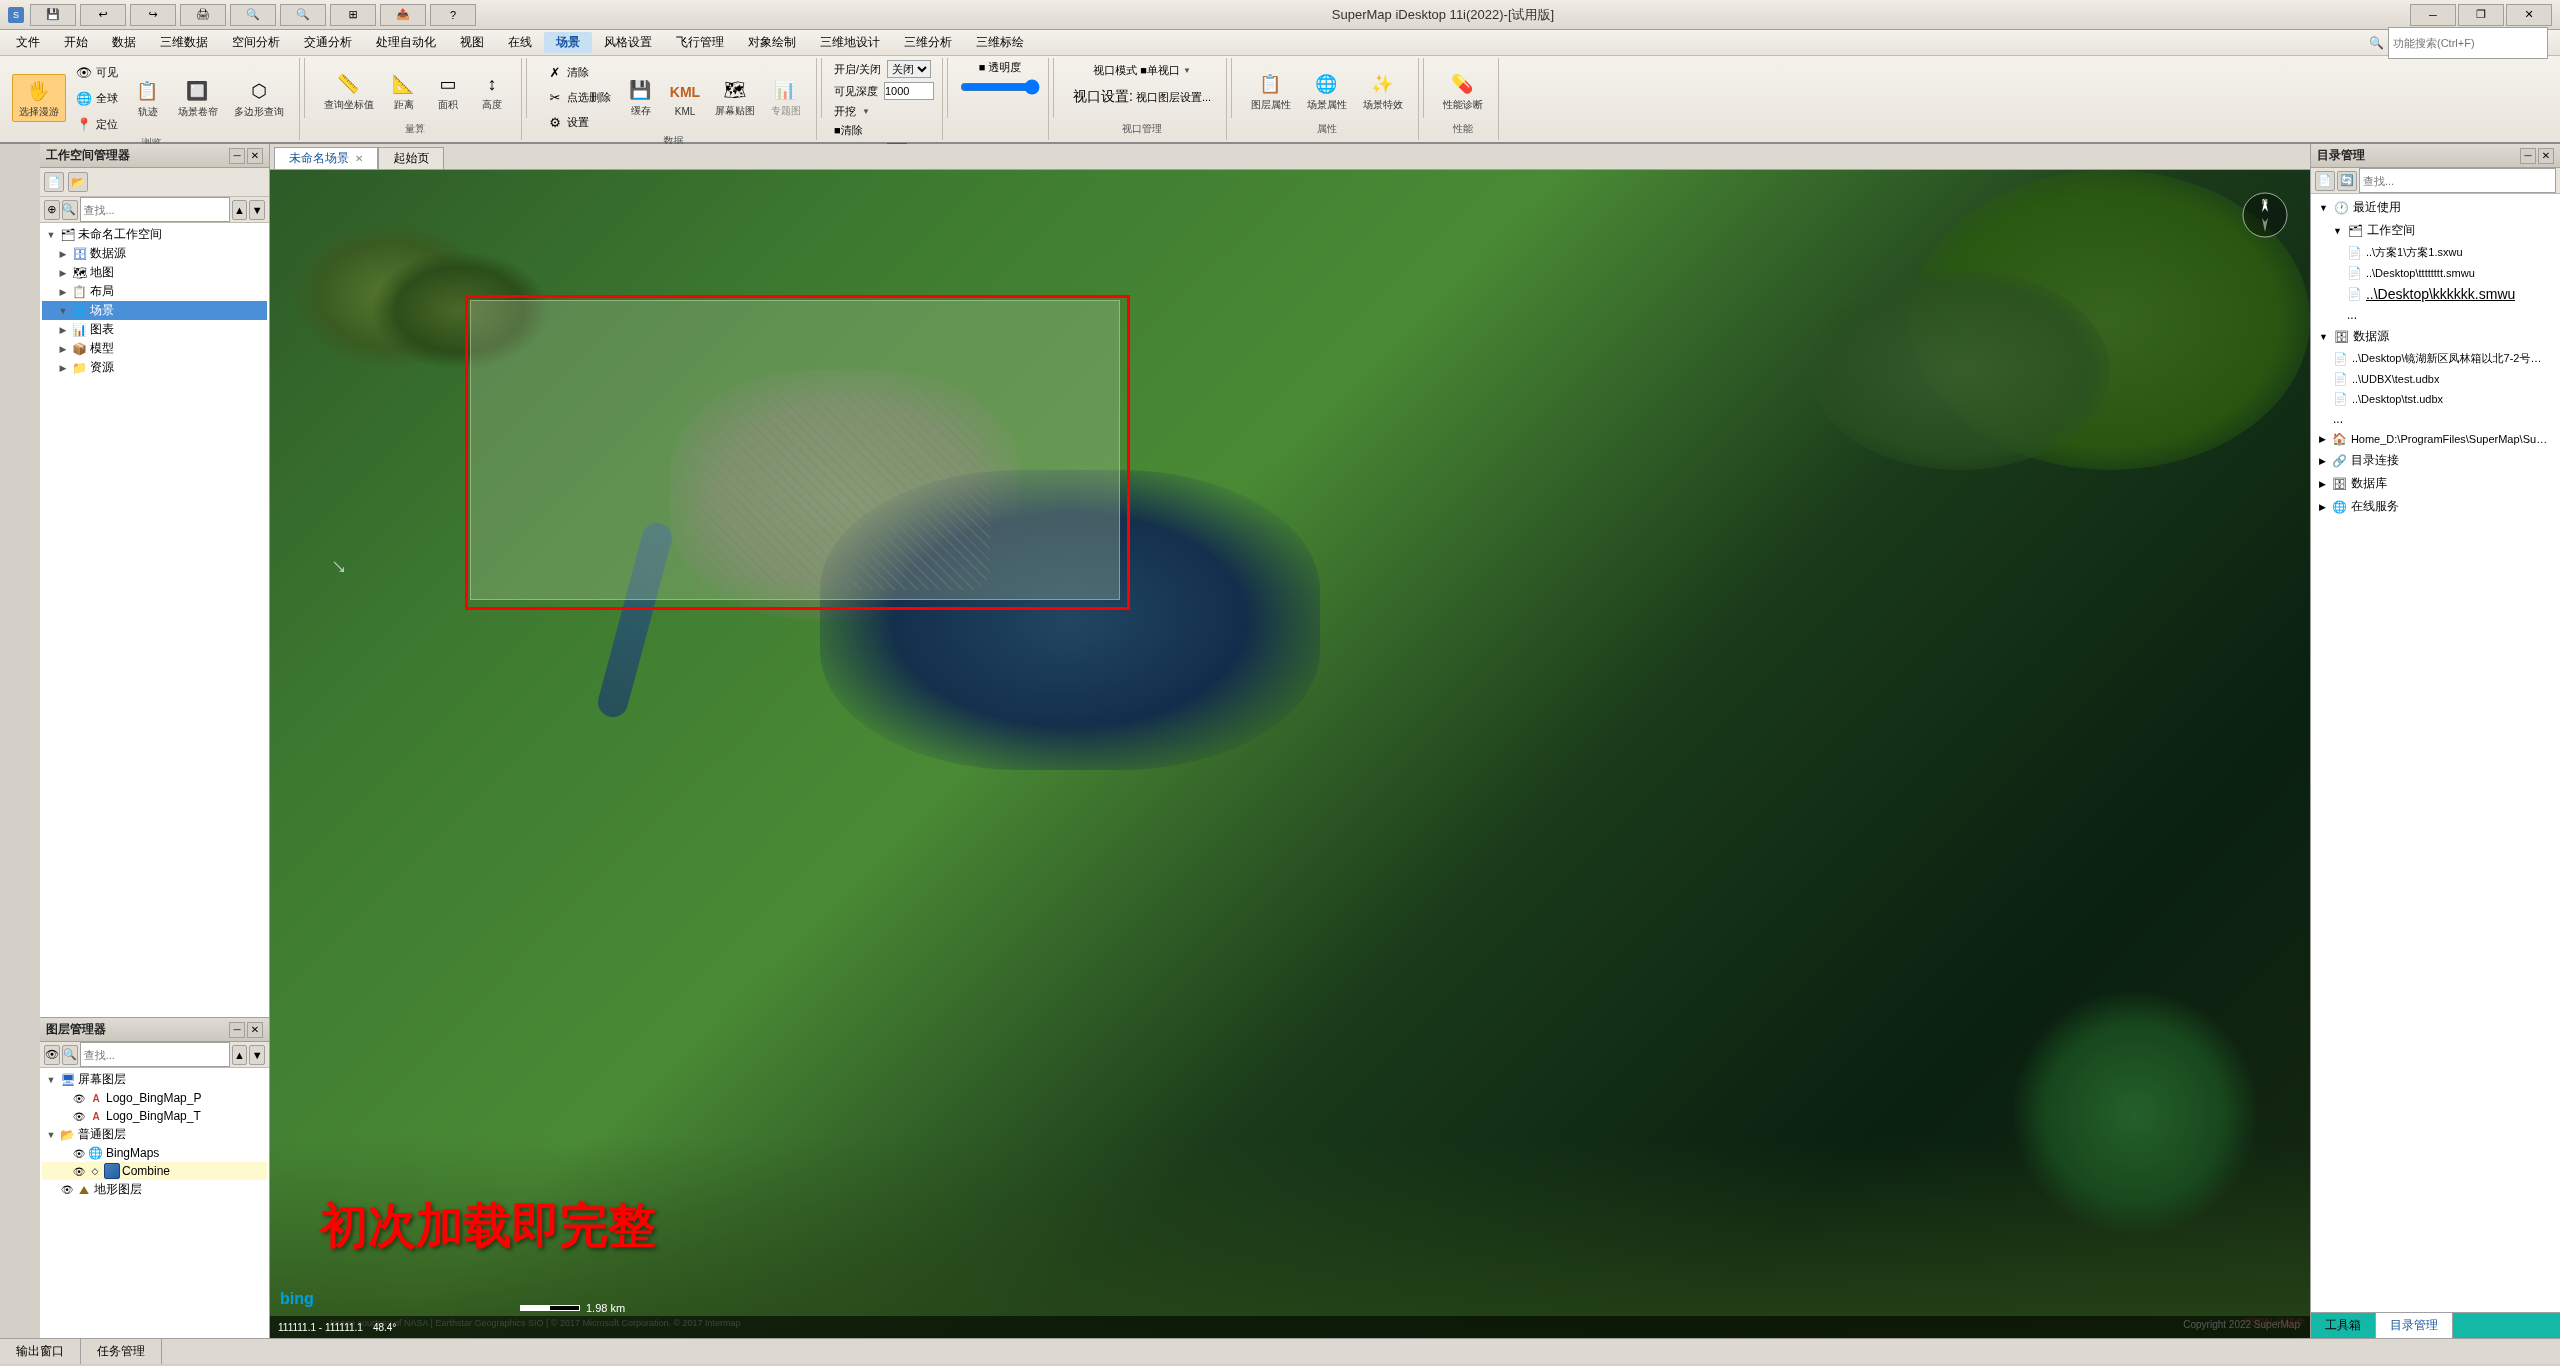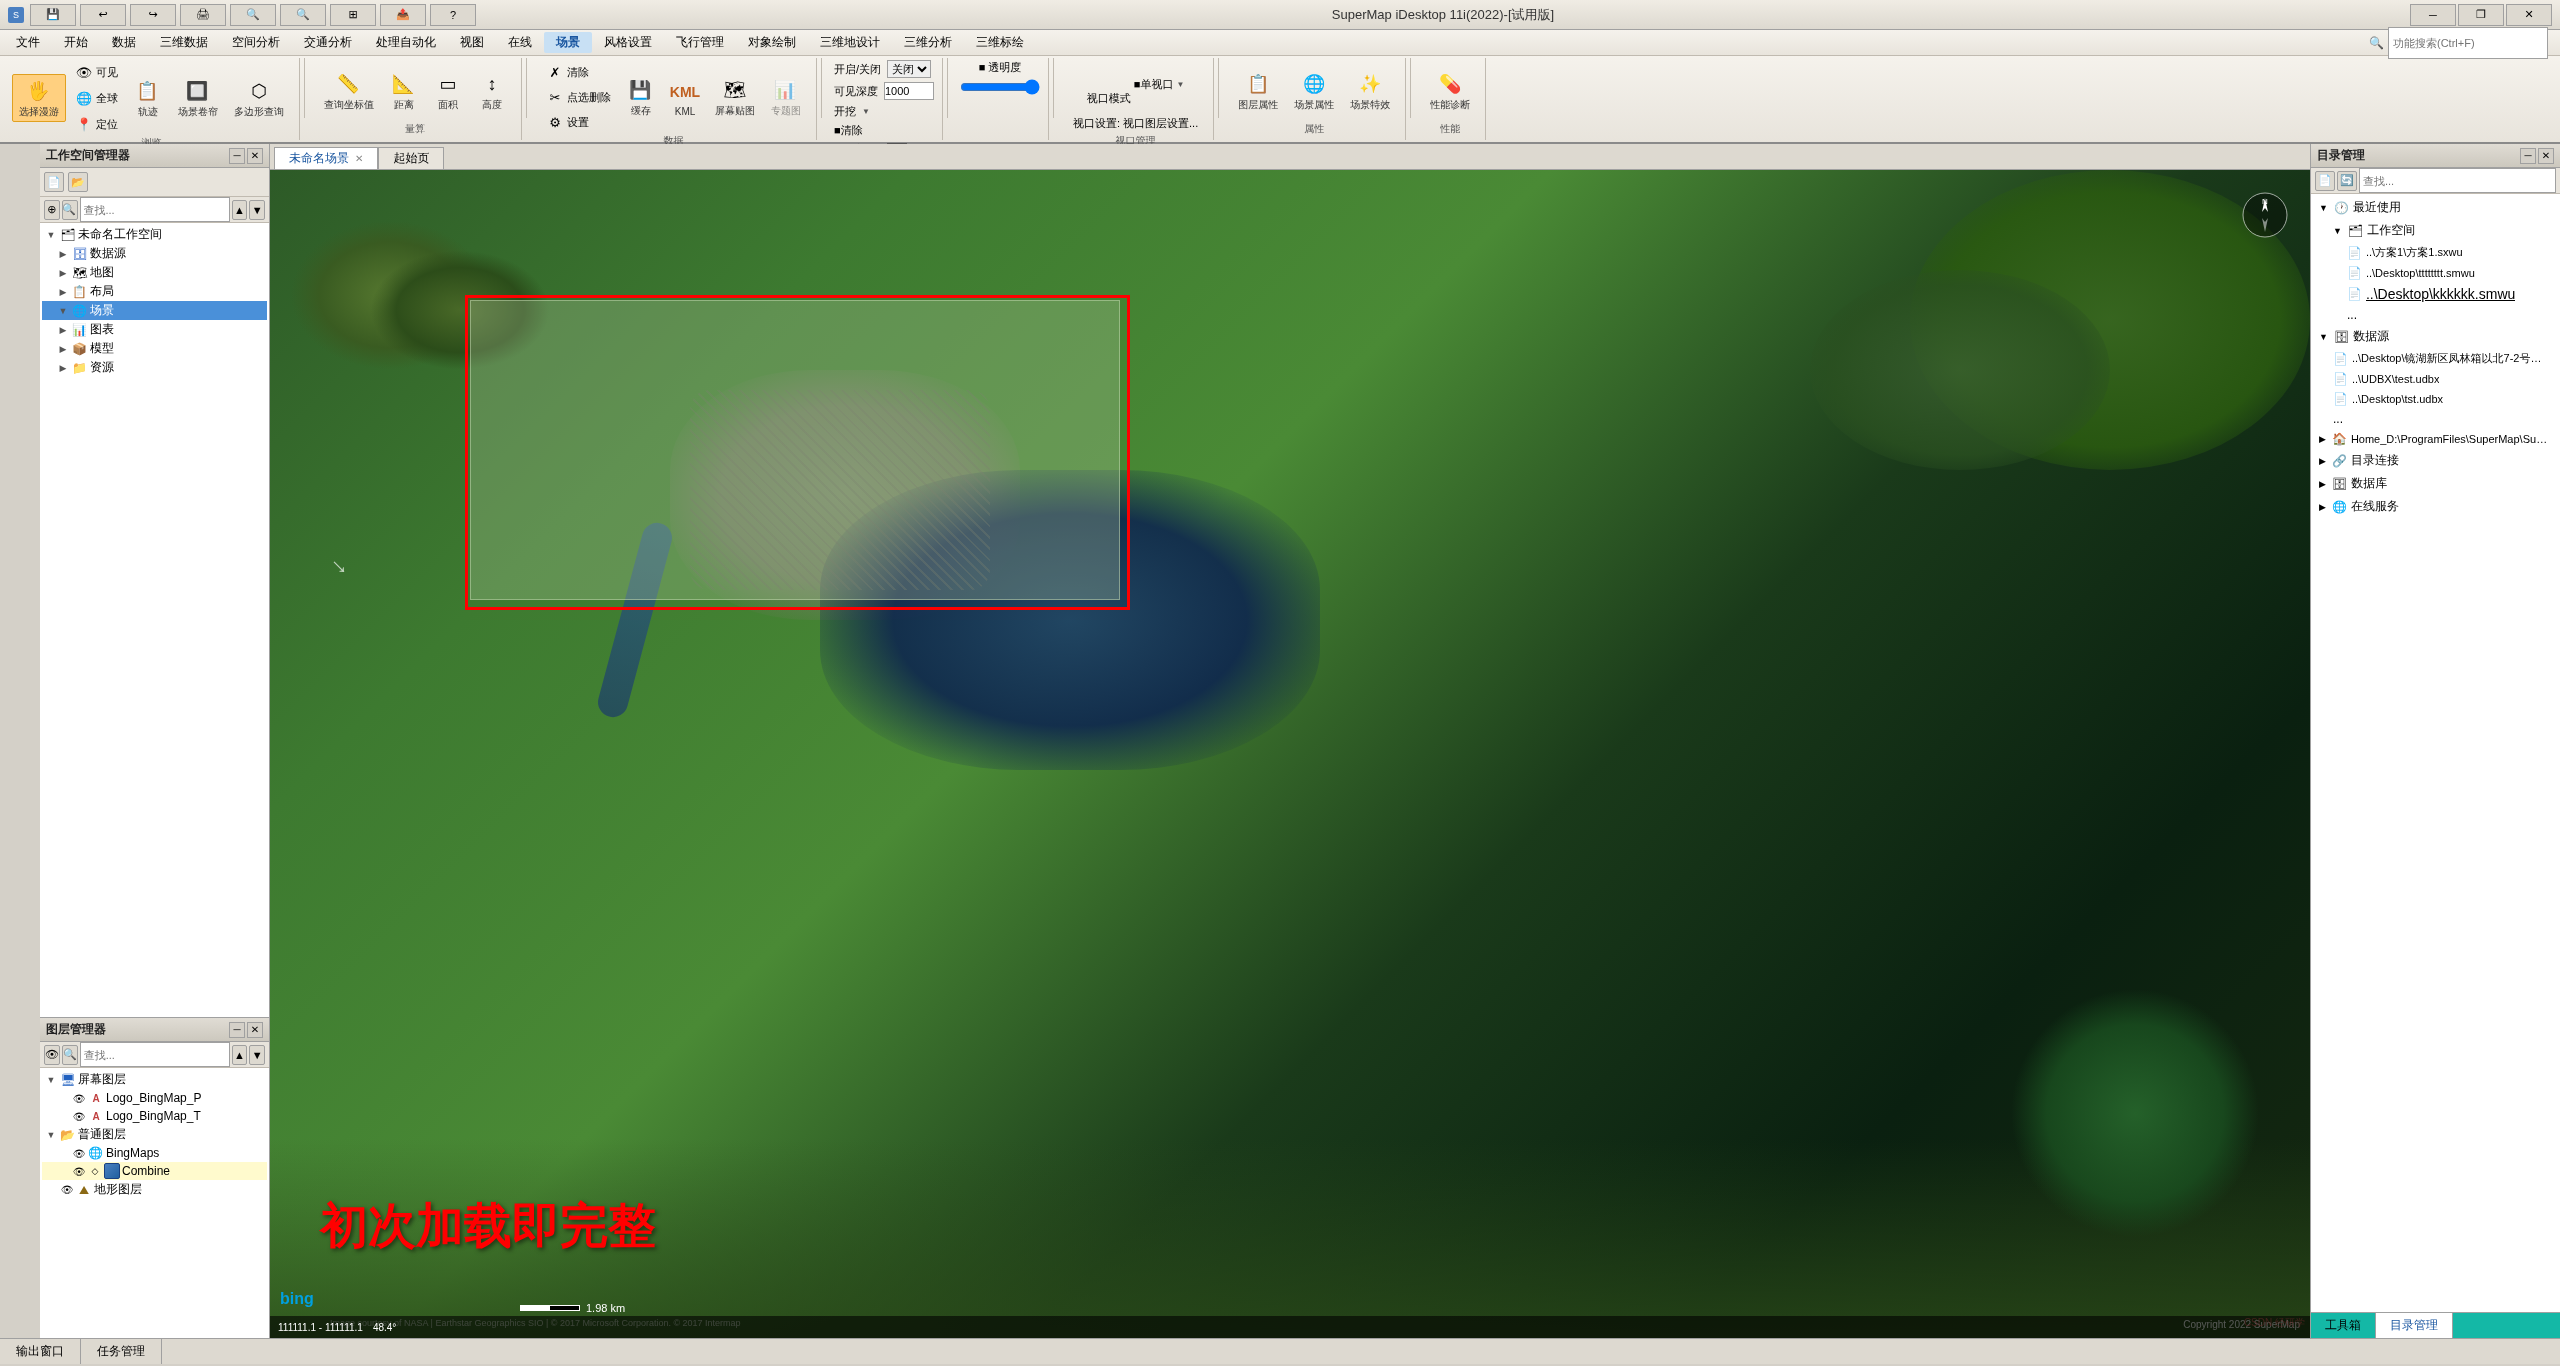--- a/index.html
+++ b/index.html
@@ -290,26 +290,26 @@
         </div>
         <input type="range" min="0" max="100" value="100" style="width: 80px;">
       </div>
     </div>
 
     <div class="group-divider"></div>
 
     <div class="ribbon-group">
       <div class="ribbon-group-items" style="flex-direction:column;gap:4px;">
         <div class="ribbon-btn-small">
-          <span style="font-size:11px;margin-top:28px;">视口模式</span>
+          <span style="font-size:11px;">视口模式</span>
           <span style="font-size:11px;">■单视口</span>
           <span class="dropdown-arrow">▼</span>
         </div>
         <div class="ribbon-btn-small">
-          <span style="font-size:11px;">视口设置:</span>
+          <span style="font-size:14px;">视口设置:</span>
           <span style="font-size:11px;">视口图层设置...</span>
         </div>
       </div>
       <div class="ribbon-group-label">视口管理</div>
     </div>
 
     <div class="group-divider"></div>
 
     <div class="ribbon-group">
       <div class="ribbon-group-items">

